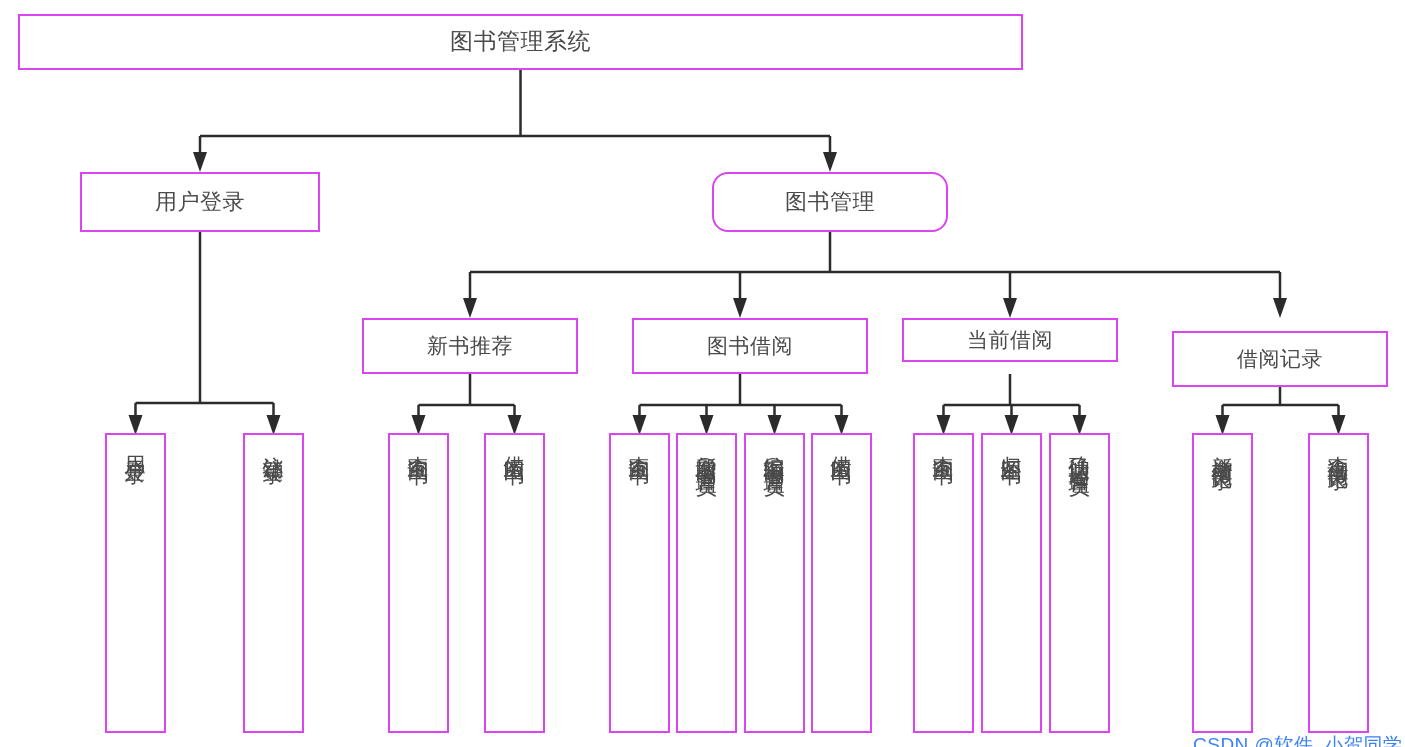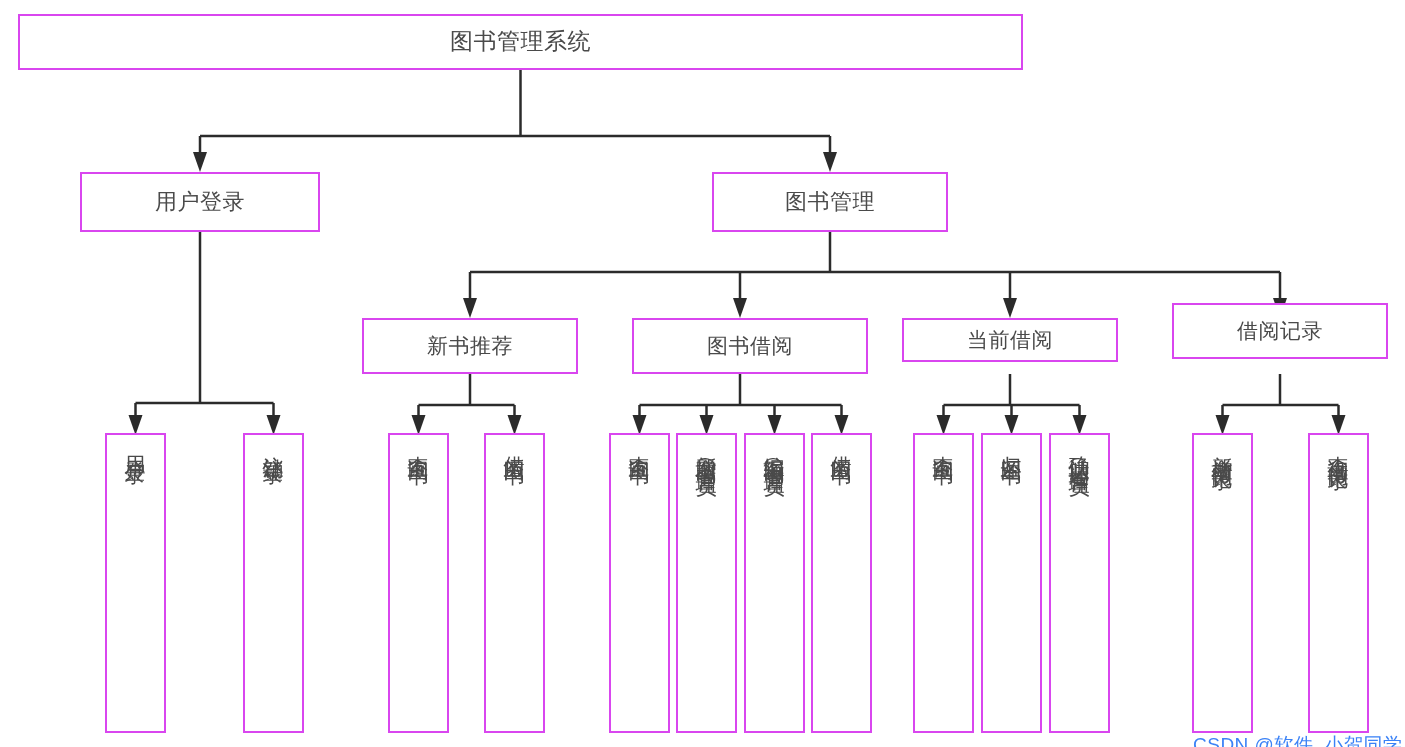--- a/index.html
+++ b/index.html
@@ -139,34 +139,34 @@
       <polygon points="1331.5,415 1345.5,415 1338.5,435" fill="#2b2b2b"></polygon>
     </svg>
 
   <div class="node root" id="node-root" style="left: 18px; top: 14px; width: 1005px; height: 56px;">
     <span class="node-label">图书管理系统</span>
   </div>
 
   <div class="node level1" id="node-l1-0" style="left: 80px; top: 172px; width: 240px; height: 60px;">
     <span class="node-label">用户登录</span>
   </div>
-  <div class="node level1" id="node-l1-1" style="left: 712px; top: 172px; width: 236px; height: 60px;">
+  <div class="node level1" id="node-l1-1" style="left: 712px; top: 172px; width: 236px; height: 60px; border-radius: 16px;">
     <span class="node-label">图书管理</span>
   </div>
 
   <div class="node level2" id="node-l2-0" style="left: 362px; top: 318px; width: 216px; height: 56px;">
     <span class="node-label">新书推荐</span>
   </div>
   <div class="node level2" id="node-l2-1" style="left: 632px; top: 318px; width: 236px; height: 56px;">
     <span class="node-label">图书借阅</span>
   </div>
   <div class="node level2" id="node-l2-2" style="left: 902px; top: 318px; width: 216px; height: 44px;">
     <span class="node-label">当前借阅</span>
   </div>
-  <div class="node level2" id="node-l2-3" style="left: 1172px; top: 303px; width: 216px; height: 56px;">
+  <div class="node level2" id="node-l2-3" style="left: 1172px; top: 331px; width: 216px; height: 56px;">
     <span class="node-label">借阅记录</span>
   </div>
 
   <div class="node leaf" id="node-leaf-0" style="left: 105px; top: 433px; width: 61px; height: 300px;">
     <span class="node-label">用户登录</span>
   </div>
   <div class="node leaf" id="node-leaf-1" style="left: 243px; top: 433px; width: 61px; height: 300px;">
     <span class="node-label">注销登录</span>
   </div>
   <div class="node leaf" id="node-leaf-2" style="left: 388px; top: 433px; width: 61px; height: 300px;">

